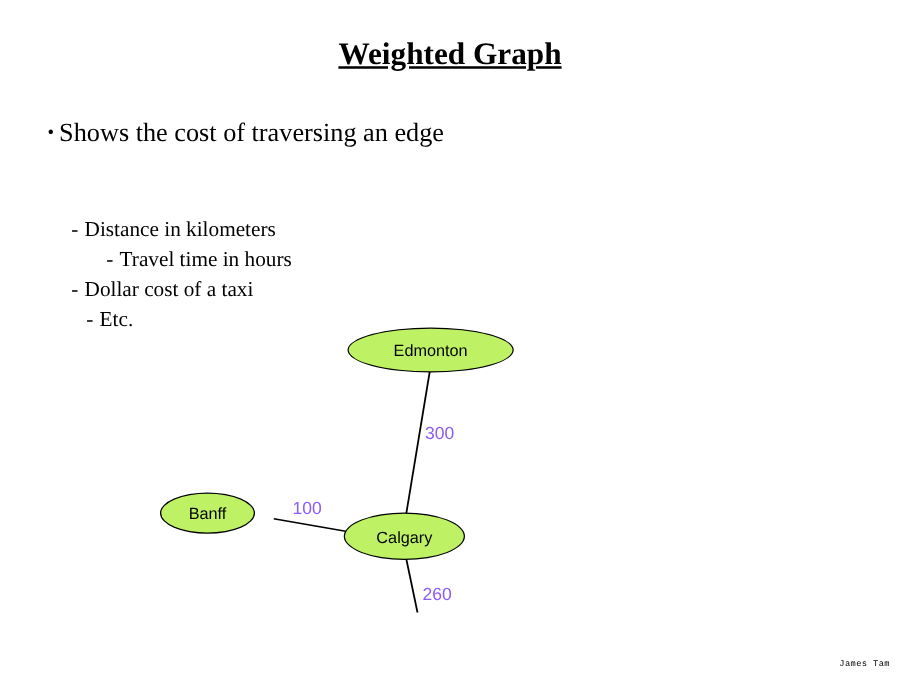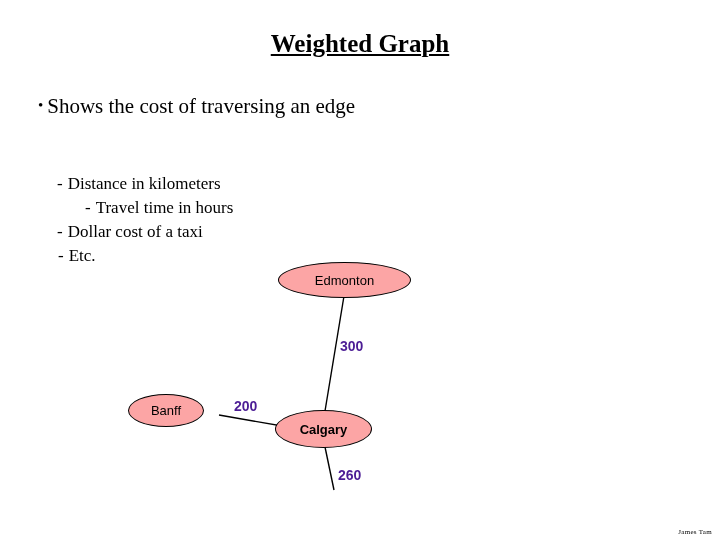--- a/index.html
+++ b/index.html
@@ -50,49 +50,49 @@
     font-family: "Liberation Serif", serif;
     white-space: nowrap;
   }
   .bullet2 .dash {
     padding-right: 5px;
   }
   .node {
     position: absolute;
     border: 1px solid #000000;
     border-radius: 50%;
-    background: #fca5a5;
+    background: #bef264;
     display: flex;
     align-items: center;
     justify-content: center;
     font-family: "Liberation Sans", sans-serif;
     font-size: 13px;
     color: #000000;
     box-sizing: border-box;
   }
   .edge-label {
     position: absolute;
     font-family: "Liberation Sans", sans-serif;
     font-size: 14px;
-    font-weight: bold;
-    color: #4c1d95;
+    font-weight: normal;
+    color: #8b5cf6;
     white-space: nowrap;
   }
   .graph-svg {
     position: absolute;
     left: 0; top: 0;
     width: 720px;
     height: 540px;
     pointer-events: none;
   }
   .footer {
     position: absolute;
     right: 8px;
     bottom: 4px;
-    font-family: Liberation Serif, serif;
+    font-family: Liberation Mono, monospace;
     font-size: 7px;
     color: #000000;
     letter-spacing: 0.3px;
     margin-left: 32px;
   }
 </style>
 </head>
 <body>
 
 <div class="slide">
@@ -106,42 +106,42 @@
 
   <div class="bullet2" style="left:57px; top:174px;">
     <span class="dash">-</span><span>Distance in kilometers</span>
   </div>
   <div class="bullet2" style="left:57px; top:198px;margin-left:28px;">
     <span class="dash">-</span><span>Travel time in hours</span>
   </div>
   <div class="bullet2" style="left:57px; top:222px;text-align:right;">
     <span class="dash">-</span><span>Dollar cost of a taxi</span>
   </div>
-  <div class="bullet2" style="left:58px; top:246px;">
+  <div class="bullet2" style="left:69px; top:246px;">
     <span class="dash">-</span><span>Etc.</span>
   </div>
 
   <svg class="graph-svg" viewBox="0 0 720 540">
     <line x1="344" y1="296" x2="325" y2="411" stroke="#000000" stroke-width="1.4"></line>
     <line x1="219" y1="415" x2="288" y2="427" stroke="#000000" stroke-width="1.4"></line>
     <line x1="325" y1="447" x2="334" y2="490" stroke="#000000" stroke-width="1.4"></line>
   </svg>
 
   <div class="node" style="left:278px; top:262px; width:133px; height:36px;">
     <span>Edmonton</span>
   </div>
 
   <div class="node" style="left:128px; top:394px; width:76px; height:33px;">
     <span>Banff</span>
   </div>
 
-  <div class="node" style="left:275px; top:410px; width:97px; height:38px;font-weight:bold;">
+  <div class="node" style="left:275px; top:410px; width:97px; height:38px;">
     <span>Calgary</span>
   </div>
 
 
   <div class="edge-label" style="left:340px; top:338px;">300</div>
-  <div class="edge-label" style="left:234px; top:398px;">200</div>
+  <div class="edge-label" style="left:234px; top:398px;">100</div>
   <div class="edge-label" style="left:338px; top:467px;">260</div>
 
   <div class="footer">James Tam</div>
 
 </div>
 
 </body></html>

